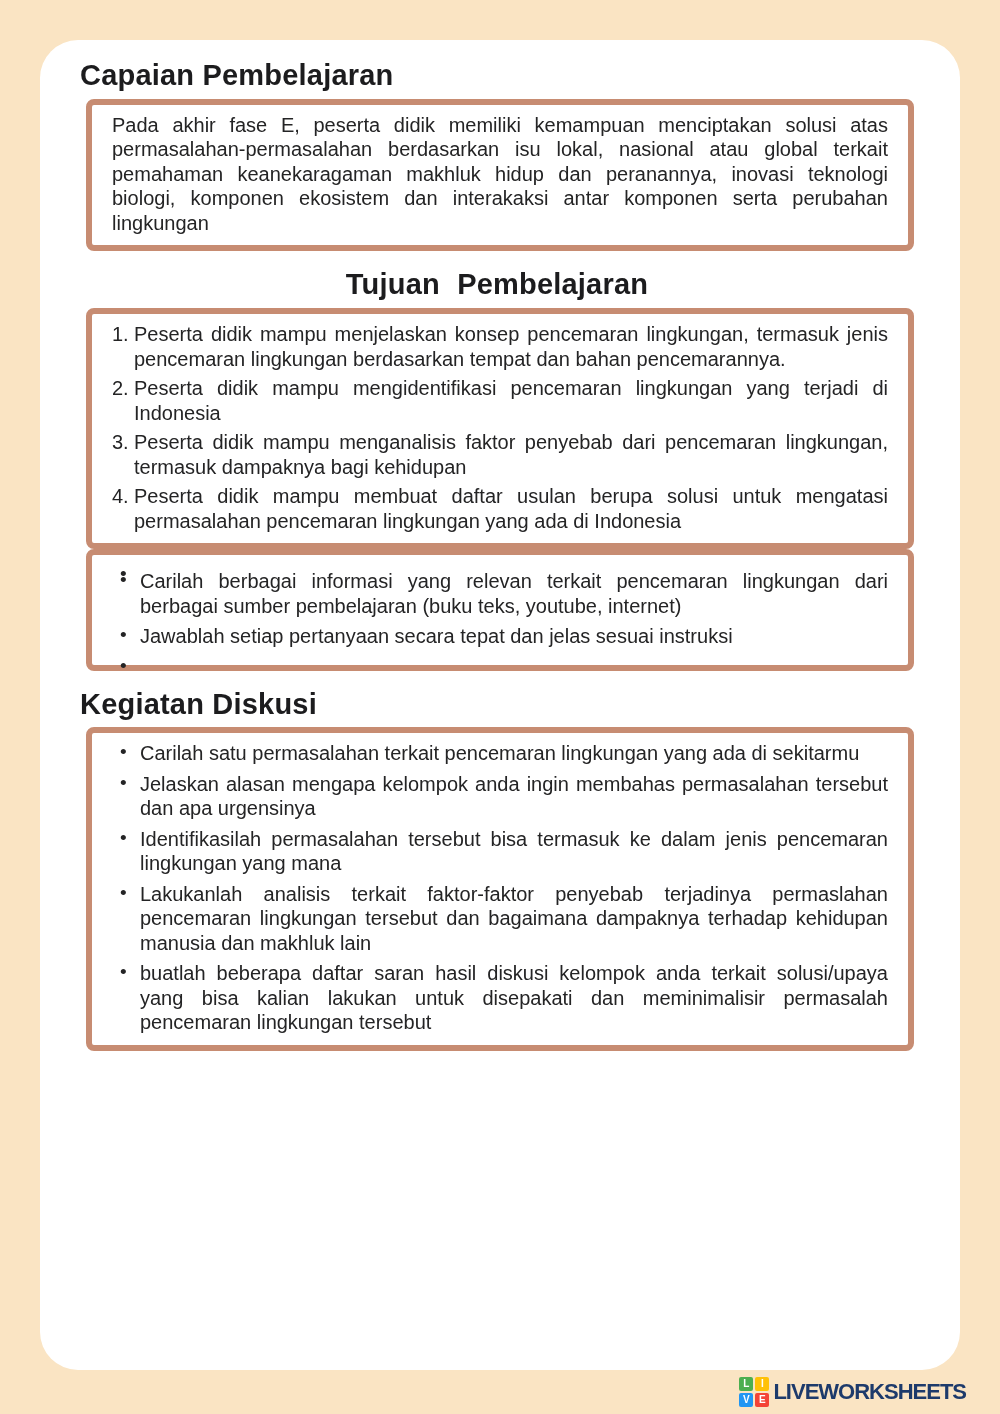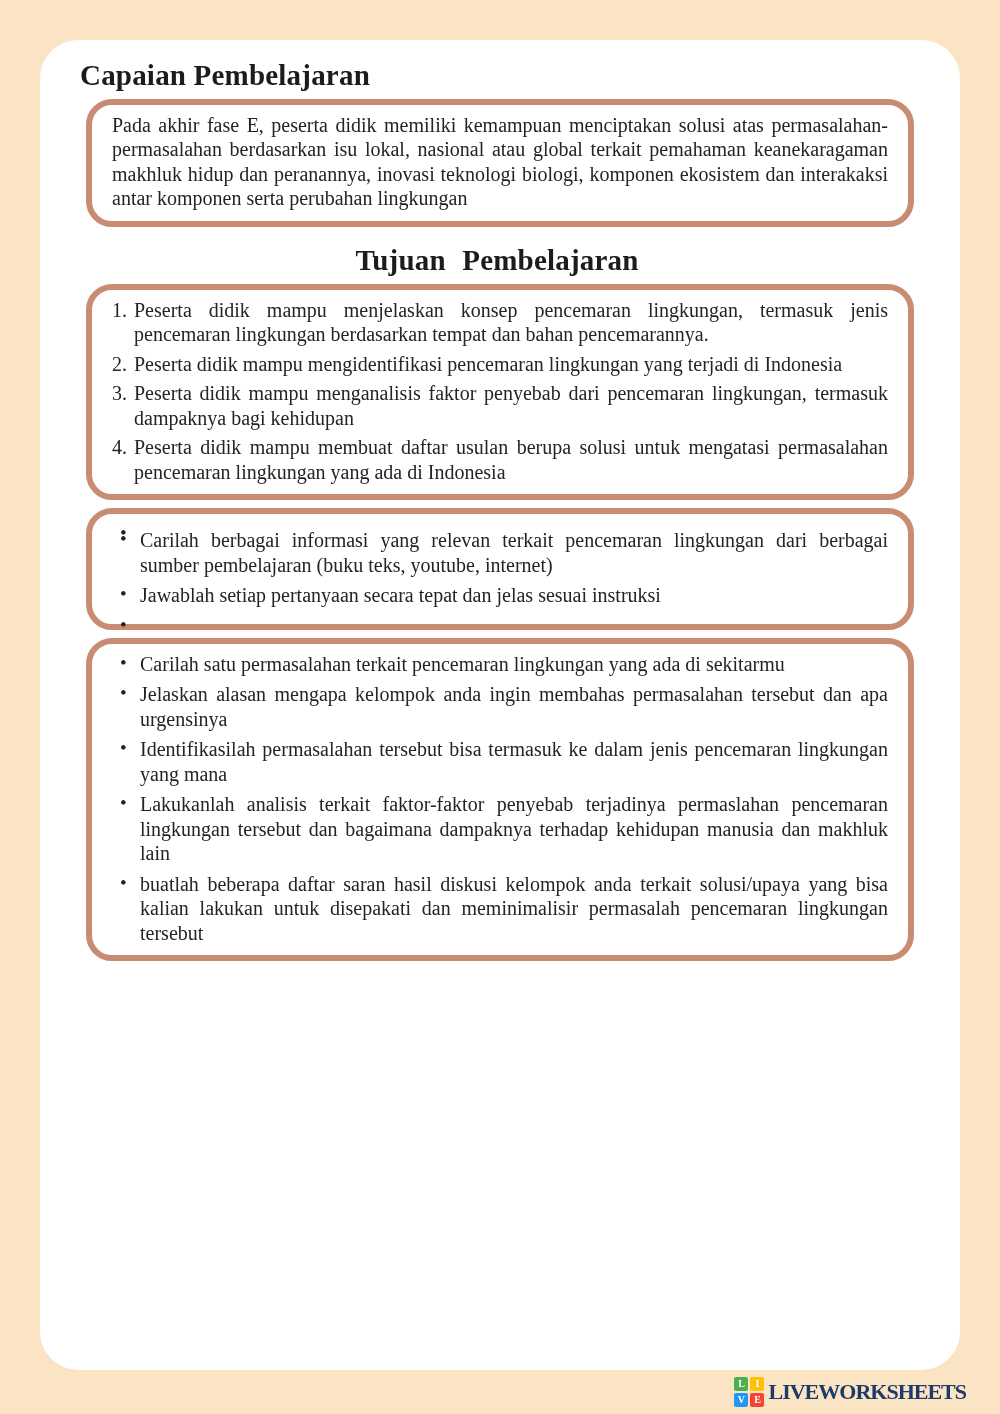--- a/index.html
+++ b/index.html
@@ -3,21 +3,21 @@
 <meta charset="utf-8">
 <style>
   :root{
     --bg:#fae4c3;
     --card:#ffffff;
     --border:#c78c72;
     --text:#242425;
     --heading:#1c1c1e;
     --navy:#1d3a6b;
   }
-  *{ margin:0; padding:0; box-sizing:border-box;font-family:Liberation Serif, serif; }
+  *{ margin:0; padding:0; box-sizing:border-box; }
   html,body{ width:1000px; height:1414px; }
   body{
     background:var(--bg);
     font-family:"Liberation Sans", sans-serif;
     color:var(--text);
     position:relative;
     overflow:hidden;
   }
   .card{
     position:absolute;
@@ -32,23 +32,23 @@
     font-weight:800;
     color:var(--heading);
     letter-spacing:0.2px;
     margin:2px 0 6px -6px;
     line-height:1.2;
   }
   h2.h-wide{ word-spacing:9px;text-align:center; }
   h2.mt{ margin-top:16px; }
   .box{
     border:6px solid var(--border);
-    border-radius:26px;
+    border-radius:8px;
     padding:8px 20px 10px 20px;
-    margin-bottom:8px;
+    margin-bottom:0;
     font-size:20px;
     line-height:24.5px;
     text-align:justify;
   }
   .box p{ text-align:justify; }
   .li{
     position:relative;
     text-align:justify;
     margin-bottom:5px;
   }
@@ -137,20 +137,21 @@
         <span class="marker">•</span>
         <span>Jawablah setiap pertanyaan secara tepat dan jelas sesuai instruksi</span>
       </div>
       <div class="li bul-li">
         <span class="marker">•</span>
       </div>
     </div>
   </section>
 
   <section>
+    <h2 class="mt">Kegiatan Diskusi</h2>
     <div class="box">
       <div class="li bul-li">
         <span class="marker">•</span>
         <span>Carilah satu permasalahan terkait pencemaran lingkungan yang ada di sekitarmu</span>
       </div>
       <div class="li bul-li">
         <span class="marker">•</span>
         <span>Jelaskan alasan mengapa kelompok anda ingin membahas permasalahan tersebut dan apa urgensinya</span>
       </div>
       <div class="li bul-li">

